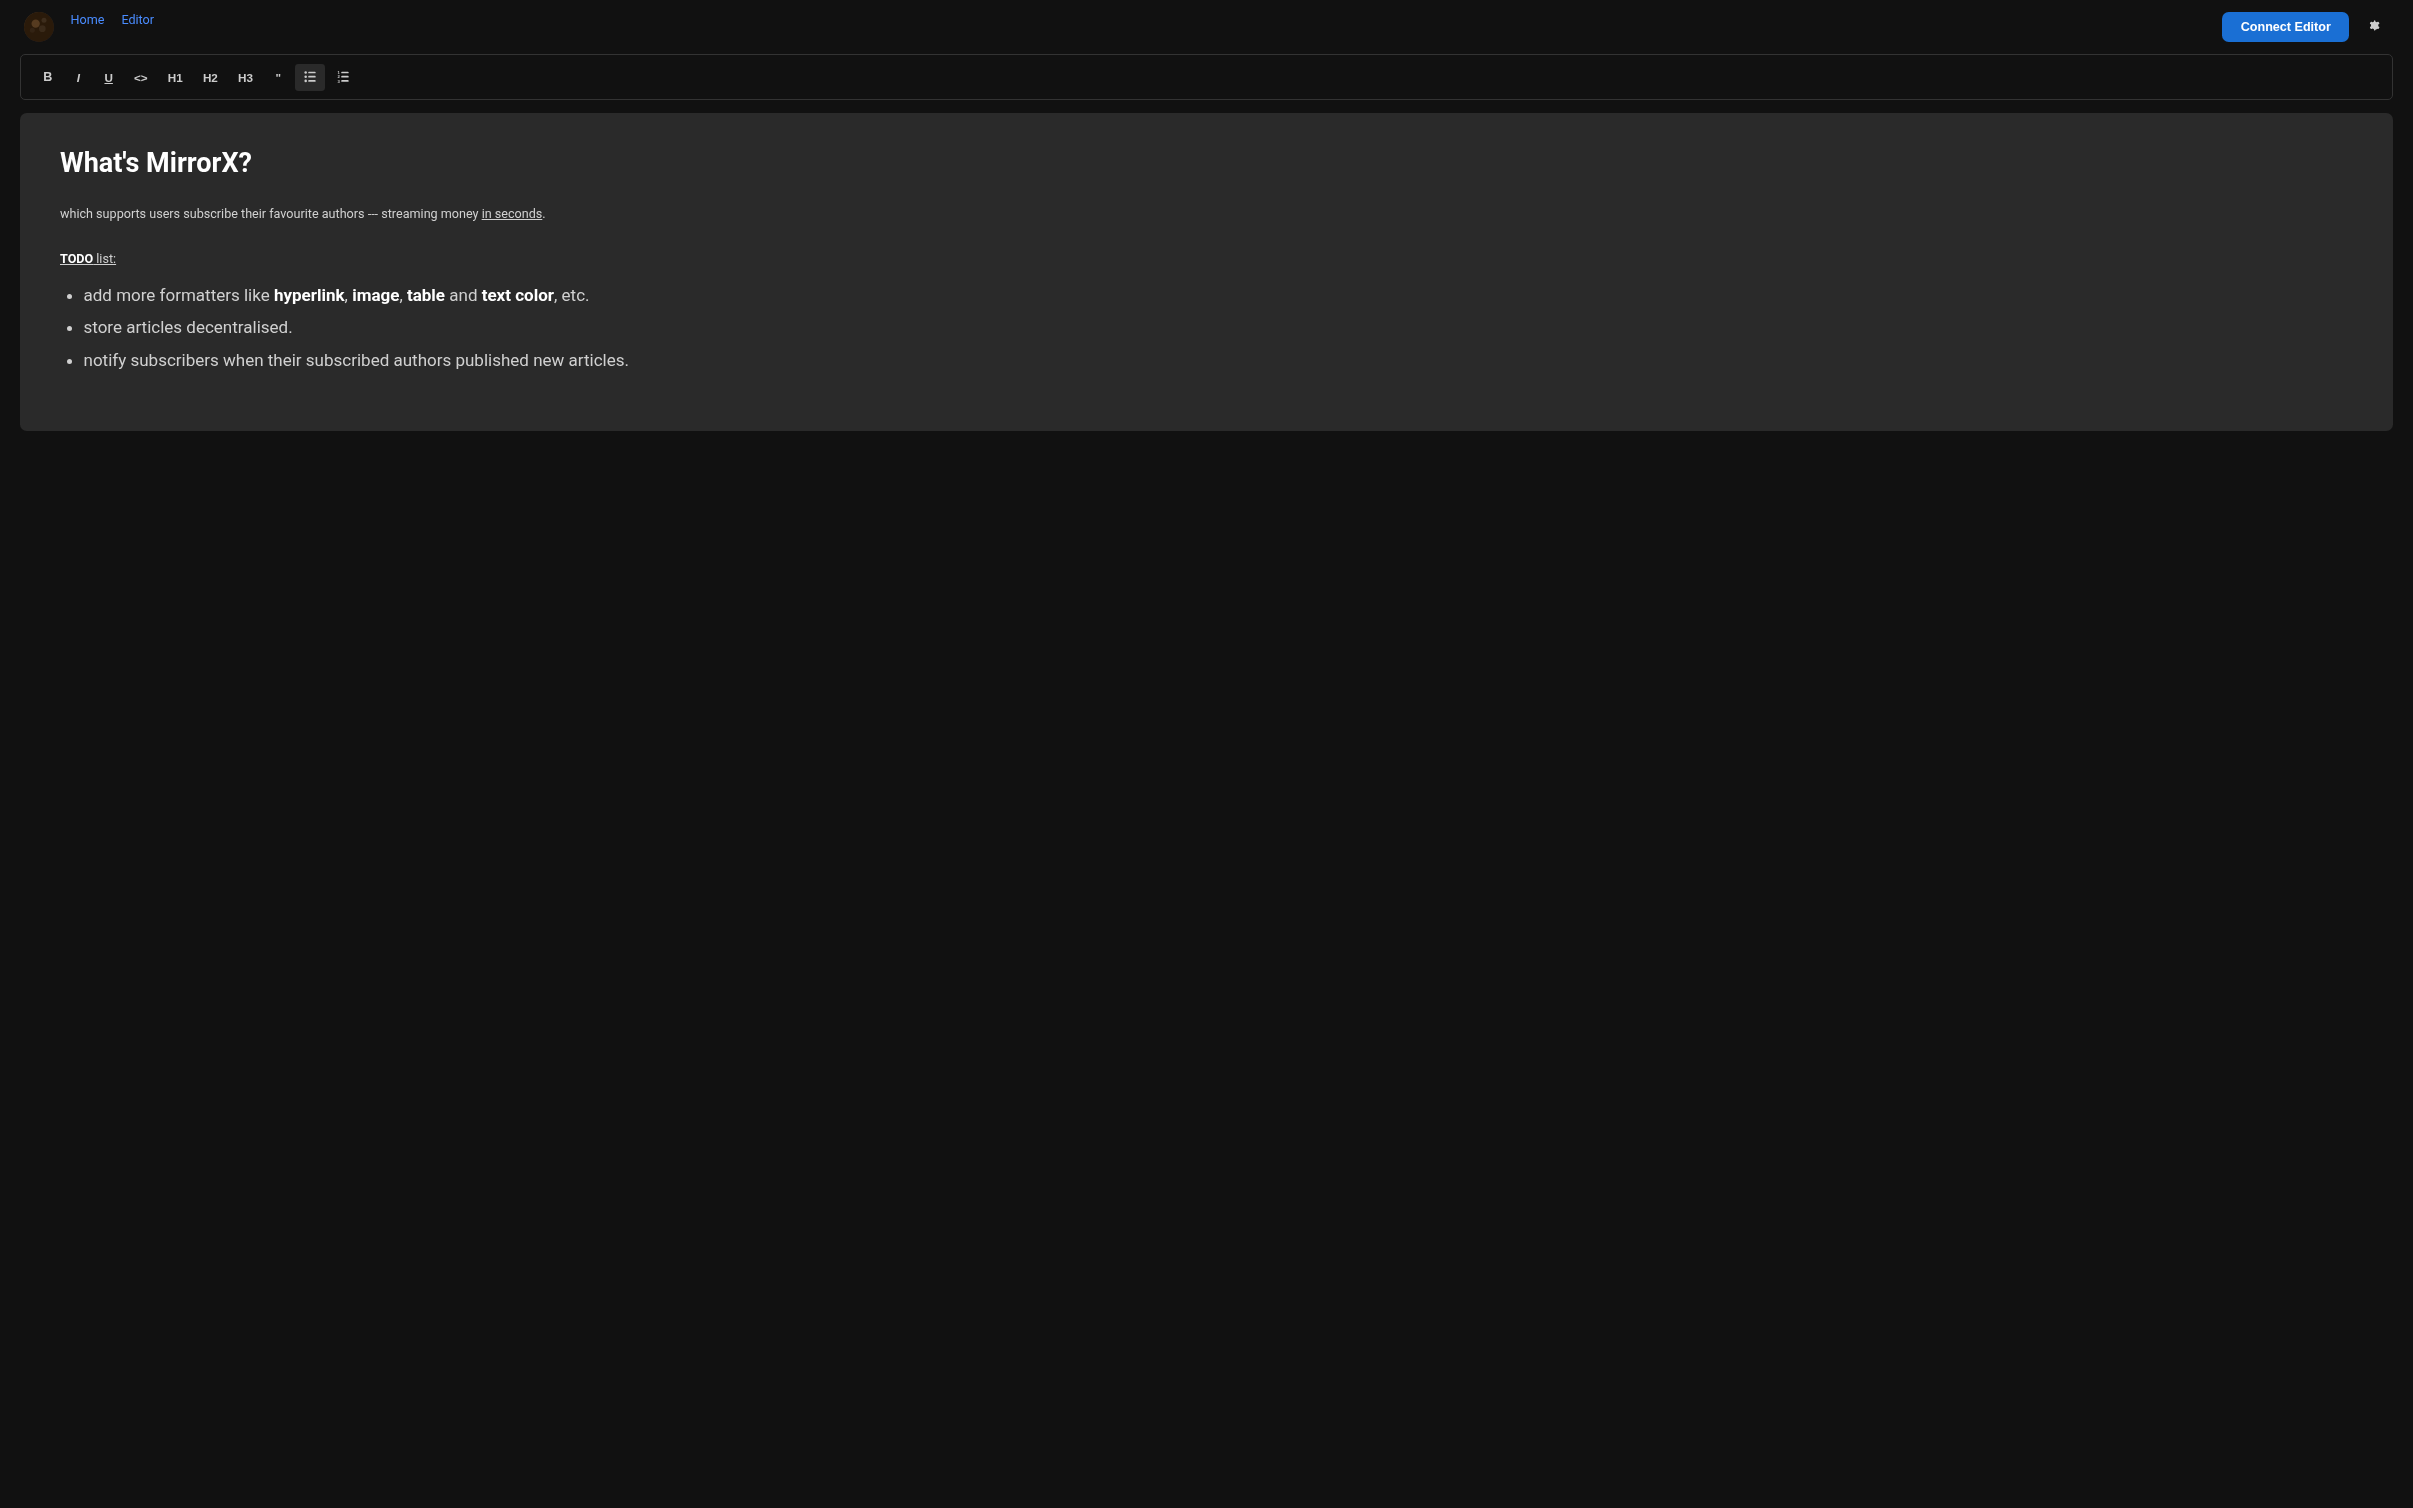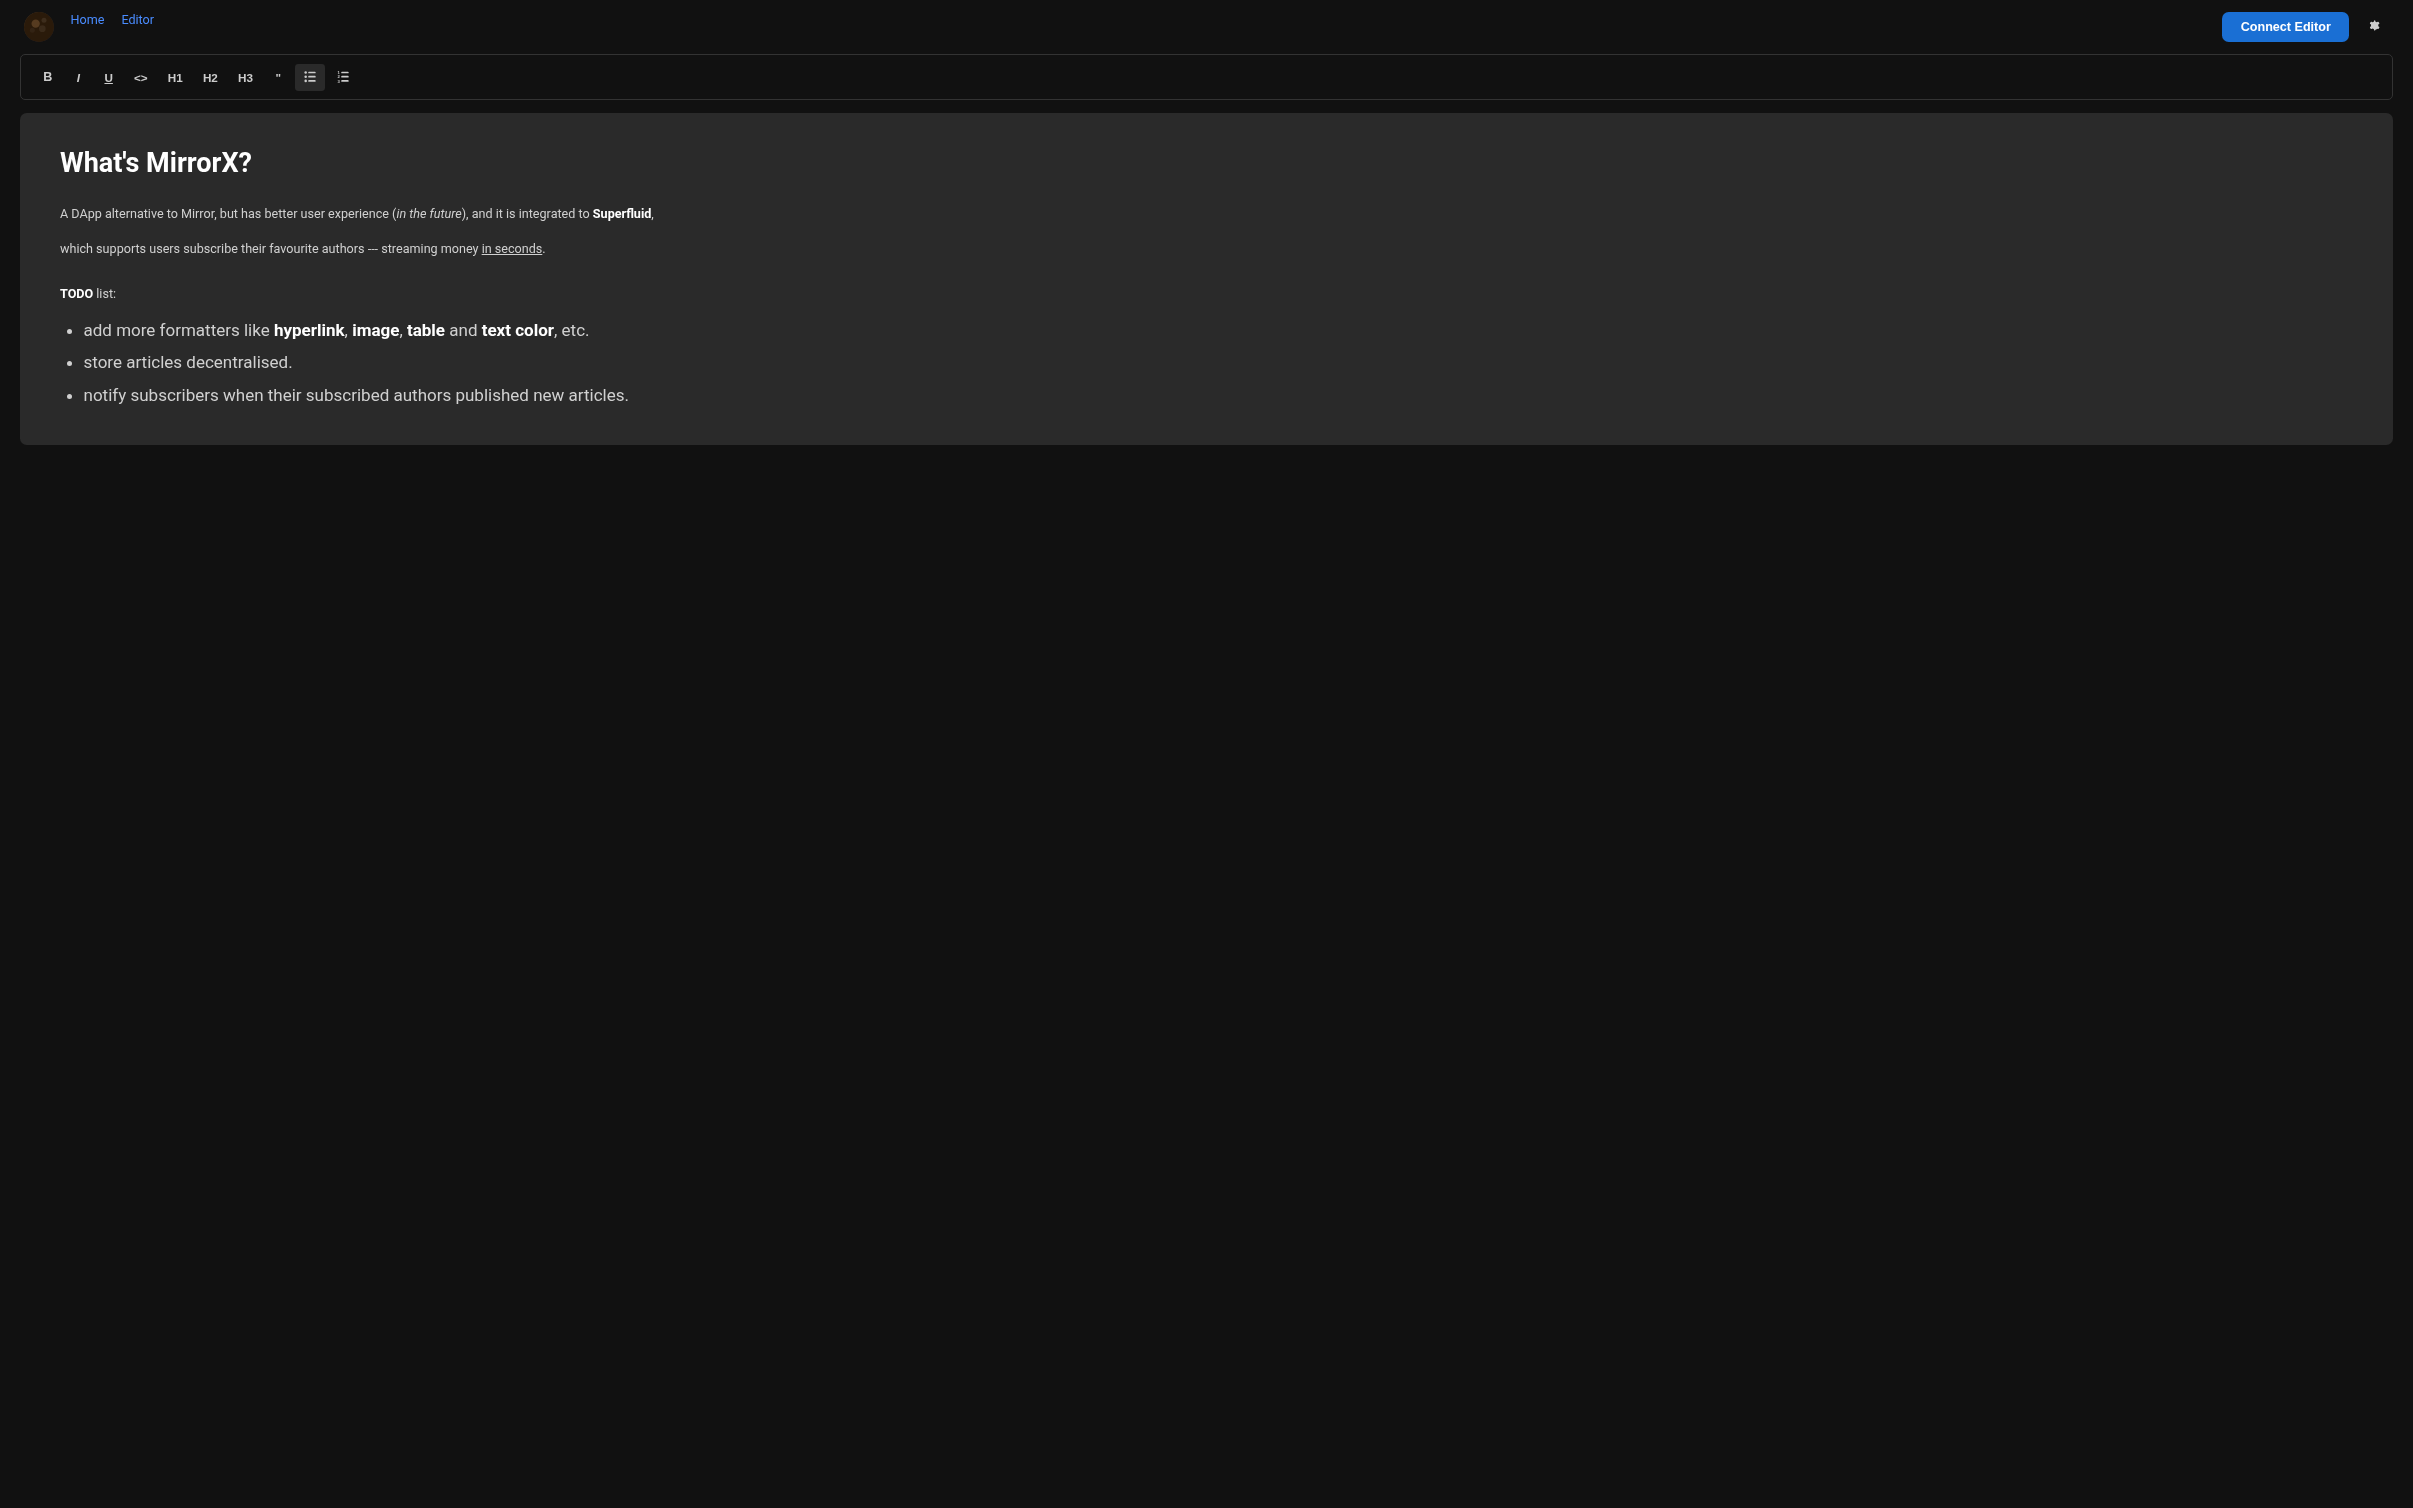--- a/index.html
+++ b/index.html
@@ -162,20 +162,21 @@
     .article-para u {
       text-decoration: underline;
     }
 
     .article-todo-label {
       color: #d0d0d0;
       font-size: 12.6px;
       line-height: 1.7;
       margin-bottom: 10px;
       margin-top: 23.5px;
+      text-decoration: underline;
     }
 
     .article-todo-label strong {
       font-weight: 700;
       color: #ffffff;
     }
 
     .article-list {
       list-style: disc;
       padding-left: 23.5px;
@@ -244,23 +245,20 @@
       <text x="0.5" y="5" font-size="5" fill="currentColor">1</text>
       <text x="0.5" y="10" font-size="5" fill="currentColor">2</text>
       <text x="0.5" y="15" font-size="5" fill="currentColor">3</text>
     </svg>
   </button>
 </div>
 
 <div class="content-area">
   <h1 class="article-title">What's MirrorX?</h1>
 
-  <p class="article-para">
-    <span>A DApp alternative to Mirror, but has better user experience (</span><em>in the future</em><span>), and it is integrated to </span><strong>Superfluid</strong><span>,</span>
-  </p>
 
   <p class="article-para">
     <span>which supports users subscribe their favourite authors --- streaming money </span><u>in seconds</u><span>.</span>
   </p>
 
   <p class="article-todo-label">
     <strong>TODO</strong><span> list:</span>
   </p>
 
   <ul class="article-list">

